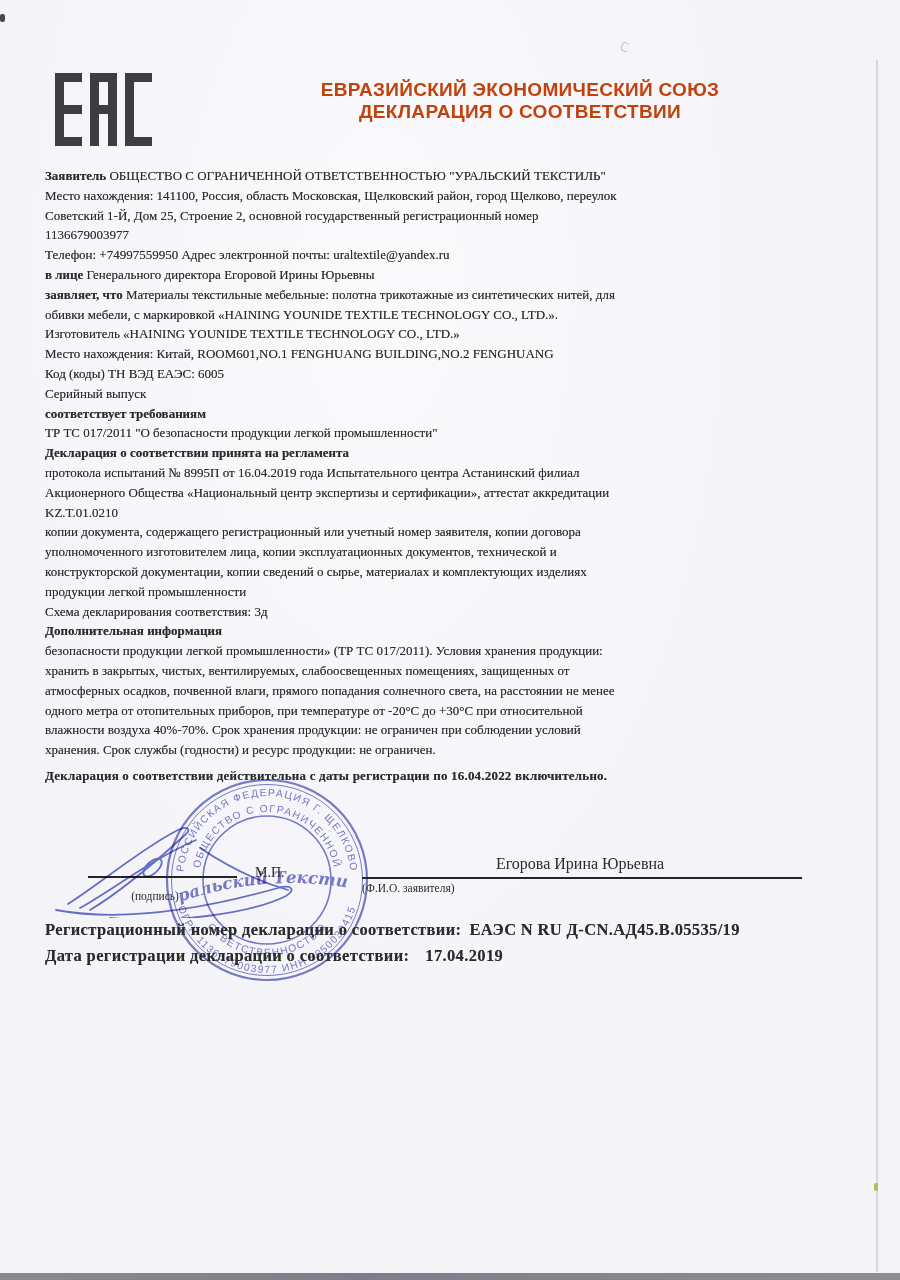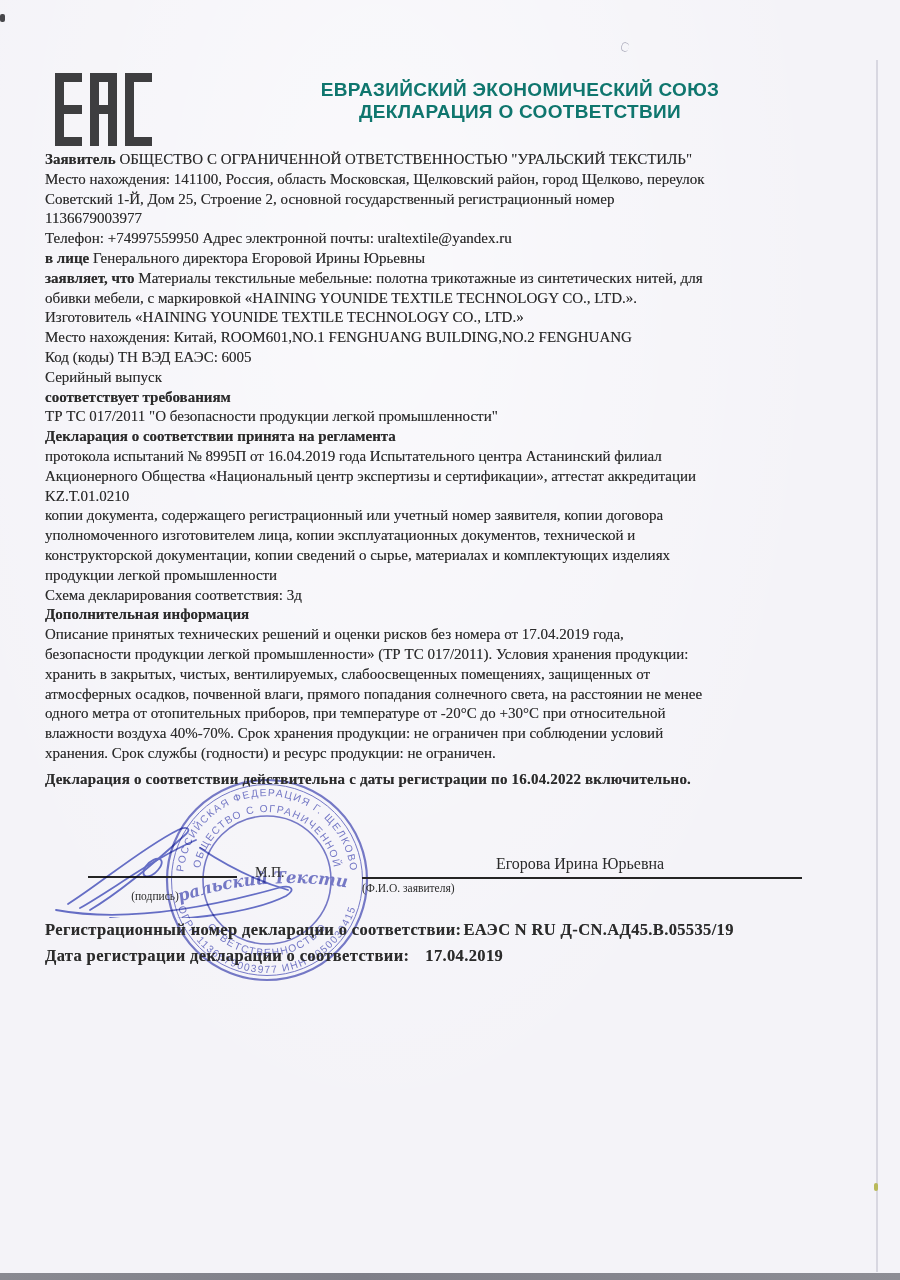--- a/index.html
+++ b/index.html
@@ -7,43 +7,43 @@
   }
   *{margin:0;padding:0;box-sizing:border-box}
   body{background:#dcdce2;font-family:"Liberation Serif",serif}
   .page{position:relative;width:900px;height:1280px;background:var(--page-bg);color:var(--ink);overflow:hidden}
   .page::before{content:'';position:absolute;inset:0;z-index:0;pointer-events:none;
     background:radial-gradient(ellipse at 42% 22%, rgba(255,255,255,.55), rgba(255,255,255,0) 62%)}
   
   .eac-logo{position:absolute;left:55px;top:73px;width:97px;height:73px;color:#3e3e40;z-index:2}
   .titles{position:absolute;left:255px;top:79px;width:530px;text-align:center;z-index:2;
     font-family:"Liberation Sans",sans-serif;font-weight:bold;font-size:19px;line-height:22px;
-    letter-spacing:.3px;color:#0f766e}
+    letter-spacing:.3px;color:#c2410c}
   
-  .doc{position:absolute;left:45px;top:150px;z-index:2;font-size:15px;line-height:19.8px;
+  .doc{position:absolute;left:45px;top:166px;z-index:2;font-size:13px;line-height:19.8px;
     white-space:nowrap;text-shadow:0 0 .6px rgba(55,55,55,.55)}
   .doc .line b{font-weight:bold}
   .validity{margin-top:6px;font-weight:bold;letter-spacing:.2px}
   
   .rule-left{position:absolute;left:88px;top:876px;width:149px;border-top:2px solid #242424;z-index:2}
   .lbl-podpis{position:absolute;left:110px;top:890px;width:90px;text-align:center;font-size:11.5px;z-index:2}
   .mp{position:absolute;left:255px;top:865px;font-size:14px;z-index:2}
   .rule-right{position:absolute;left:362px;top:877px;width:440px;border-top:2px solid #242424;z-index:2}
   .signer-name{position:absolute;left:380px;top:855px;width:400px;text-align:center;font-size:16px;z-index:2}
   .lbl-fio{position:absolute;left:362px;top:882px;width:330px;text-align:left;font-size:11.5px;z-index:2}
   
   .stamp{position:absolute;left:163px;top:776px;width:208px;height:208px;color:var(--stamp-color);
     opacity:.82;mix-blend-mode:multiply;z-index:1}
   .autograph{position:absolute;left:50px;top:818px;width:255px;height:100px;color:var(--sig-color);
     opacity:.9;mix-blend-mode:multiply;z-index:3}
   
   .reg{position:absolute;left:45px;z-index:2;font-weight:bold;font-size:16.5px;letter-spacing:.35px;
     white-space:nowrap;text-shadow:0 0 .6px rgba(55,55,55,.5)}
   .reg1{top:920px}.reg2{top:946px}
-  .reg .val{margin-left:2px}.reg .val2{margin-left:16px}
+  .reg .val{margin-left:8px}.reg .val2{margin-left:16px}
   
   .speck-tl{position:absolute;left:0;top:14px;width:5px;height:8px;background:#47474b;border-radius:2px;z-index:2}
   .squiggle{position:absolute;left:621px;top:42px;width:8px;height:10px;border:1.3px solid rgba(110,110,135,.45);
     border-right:none;border-radius:50%;transform:rotate(15deg);z-index:2}
   .edge-line{position:absolute;left:876px;top:60px;width:1.5px;height:1212px;background:rgba(120,120,145,.22);z-index:2}
   .edge-dot{position:absolute;left:874px;top:1183px;width:4px;height:8px;background:#b9b95a;border-radius:2px;z-index:2}
   .bottom-bar{position:absolute;left:0;bottom:0;width:900px;height:7px;z-index:2;
     background:linear-gradient(90deg,#898991,#7e7e88 40%,#8d8d95)}
 </style>
 </head>
@@ -91,21 +91,20 @@
         <div class="line"><b>Декларация о соответствии принята на регламента</b><span></span></div>
         <div class="line"><b></b><span>протокола испытаний № 8995П от 16.04.2019 года Испытательного центра Астанинский филиал</span></div>
         <div class="line"><b></b><span>Акционерного Общества «Национальный центр экспертизы и сертификации», аттестат аккредитации</span></div>
         <div class="line"><b></b><span>KZ.T.01.0210</span></div>
         <div class="line"><b></b><span>копии документа, содержащего регистрационный или учетный номер заявителя, копии договора</span></div>
         <div class="line"><b></b><span>уполномоченного изготовителем лица, копии эксплуатационных документов, технической и</span></div>
         <div class="line"><b></b><span>конструкторской документации, копии сведений о сырье, материалах и комплектующих изделиях</span></div>
         <div class="line"><b></b><span>продукции легкой промышленности</span></div>
         <div class="line"><b></b><span>Схема декларирования соответствия: 3д</span></div>
         <div class="line"><b>Дополнительная информация</b><span></span></div>
-        <div class="line"><b></b><span>Описание принятых технических решений и оценки рисков без номера от 17.04.2019 года,</span></div>
         <div class="line"><b></b><span>безопасности продукции легкой промышленности» (ТР ТС 017/2011). Условия хранения продукции:</span></div>
         <div class="line"><b></b><span>хранить в закрытых, чистых, вентилируемых, слабоосвещенных помещениях, защищенных от</span></div>
         <div class="line"><b></b><span>атмосферных осадков, почвенной влаги, прямого попадания солнечного света, на расстоянии не менее</span></div>
         <div class="line"><b></b><span>одного метра от отопительных приборов, при температуре от -20°С до +30°С при относительной</span></div>
         <div class="line"><b></b><span>влажности воздуха 40%-70%. Срок хранения продукции: не ограничен при соблюдении условий</span></div>
         <div class="line"><b></b><span>хранения. Срок службы (годности) и ресурс продукции: не ограничен.</span></div>
       </div>
     <div class="validity">Декларация о соответствии действительна с даты регистрации по 16.04.2022 включительно.</div>
   </div>
 

